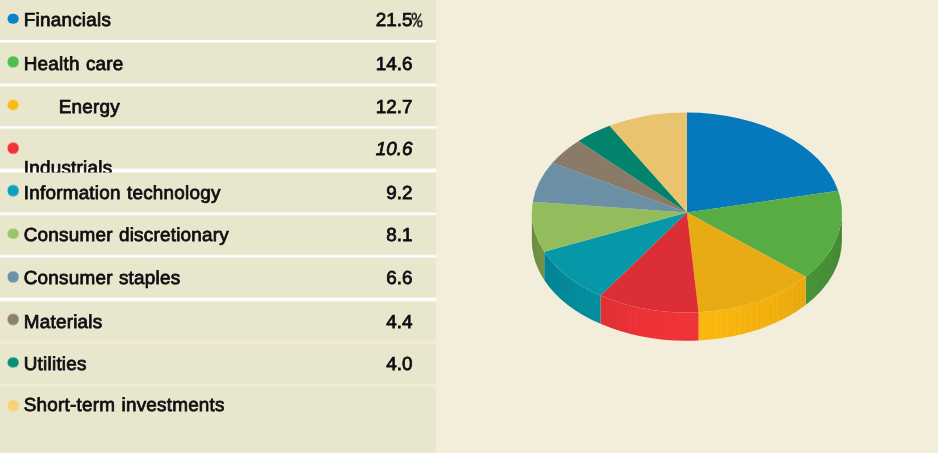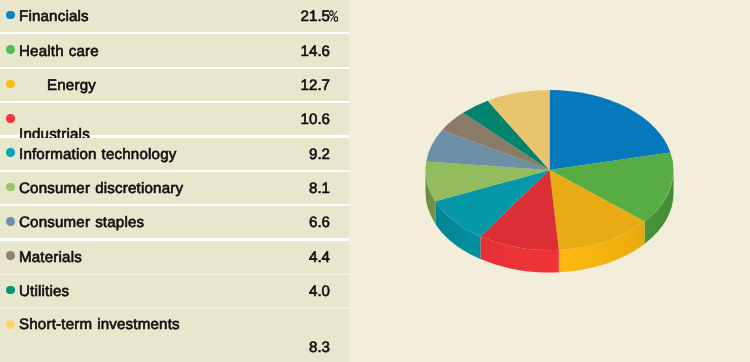--- a/index.html
+++ b/index.html
@@ -64,21 +64,21 @@
         <span class="value" style="top: 9.2px;">14.6</span>
       </div>
       <div class="legend-row" style="top: 68.75px; height: 32.17px; background: rgb(233, 230, 206);">
         <span class="dot" style="background: rgb(249, 190, 21); top: 10.8px;"></span>
         <span class="label" style="top: 9.2px; margin-left: 28px;">Energy</span>
         <span class="value" style="top: 9.2px;">12.7</span>
       </div>
       <div class="legend-row" style="top: 103.13px; height: 32.17px; background: rgb(233, 230, 206);">
         <span class="dot" style="background: rgb(239, 52, 56); top: 10.8px;"></span>
         <span class="label" style="top: 24px;">Industrials</span>
-        <span class="value" style="top: 9.2px;">10.6</span>
+        <span class="value" style="top: 9.2px; font-style: italic;">10.6</span>
       </div>
       <div class="legend-row" style="top: 137.5px; height: 32.17px; background: rgb(233, 230, 206);">
         <span class="dot" style="background: rgb(10, 163, 187); top: 10.8px;"></span>
         <span class="label" style="top: 9.2px;">Information technology</span>
         <span class="value" style="top: 9.2px;">9.2</span>
       </div>
       <div class="legend-row" style="top: 171.88px; height: 32.17px; background: rgb(233, 230, 206);">
         <span class="dot" style="background: rgb(152, 197, 102); top: 10.8px;"></span>
         <span class="label" style="top: 9.2px;">Consumer discretionary</span>
         <span class="value" style="top: 9.2px;">8.1</span>
@@ -94,21 +94,20 @@
         <span class="value" style="top: 9.2px;">4.4</span>
       </div>
       <div class="legend-row" style="top: 275px; height: 32.17px; background: rgb(233, 230, 206);">
         <span class="dot" style="background: rgb(6, 144, 124); top: 10.8px;"></span>
         <span class="label" style="top: 9.2px;">Utilities</span>
         <span class="value" style="top: 9.2px;">4.0</span>
       </div>
       <div class="legend-row" style="top: 309.38px; height: 52.63px; background: rgb(233, 230, 206);">
         <span class="dot" style="background: rgb(252, 209, 113); top: 10.8px;"></span>
         <span class="label" style="top: 7.9px;">Short-term investments</span>
-        <span class="value" style="top: 30.9px;">8.3</span>
       </div>
     </div>
   <svg id="chart" viewBox="0 0 750 362" width="750" height="362">
       <defs>
         <linearGradient id="sg1" gradientUnits="userSpaceOnUse" x1="425.5" x2="673.5" y1="0" y2="0">
           <stop offset="0" stop-color="#428834"></stop>
           <stop offset="0.14" stop-color="#489338"></stop>
           <stop offset="0.36" stop-color="#4ea03d"></stop>
           <stop offset="0.58" stop-color="#4fa23e"></stop>
           <stop offset="0.78" stop-color="#4c9c3c"></stop>

